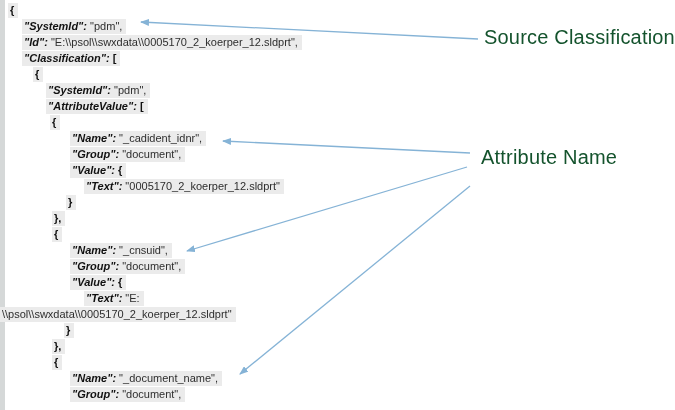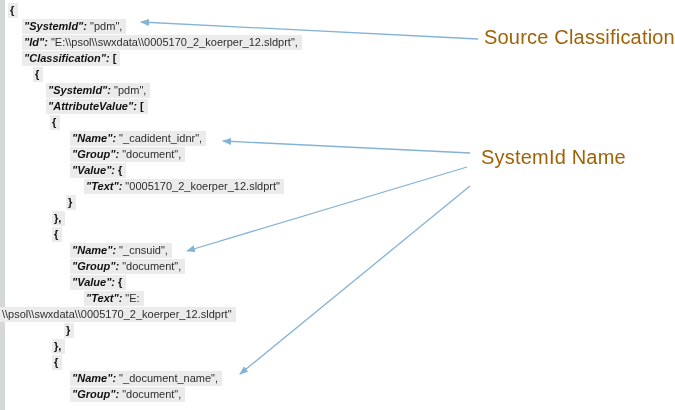--- a/index.html
+++ b/index.html
@@ -16,21 +16,21 @@
     font-family:"Liberation Sans",sans-serif;
     font-size:11px;line-height:16px;white-space:pre;color:#1f1f1f;
   }
   .code-line{height:16px;}
   .hl{background:#ebebeb;padding:1px 4px 2px 2px;}
   .k{font-weight:bold;font-style:italic;color:#111111;}
   .b{font-weight:bold;color:#111111;}
   .p{color:#2e2e2e;}
   .annotation-label{
     position:absolute;z-index:3;
-    font-size:20px;color:#a16207;letter-spacing:0.2px;white-space:nowrap;
+    font-size:20px;color:#14532d;letter-spacing:0.2px;white-space:nowrap;
   }
   .arrows-overlay{
     position:absolute;left:0;top:0;width:675px;height:410px;
     z-index:2;pointer-events:none;
   }
 </style>
 </head>
 <body>
 
 <div class="left-strip"></div>
@@ -44,13 +44,13 @@
     </marker>
   </defs>
 <line x1="478" y1="39" x2="141" y2="22" stroke="#85b3d6" stroke-width="1.3" marker-end="url(#ah)"></line>
     <line x1="470" y1="153" x2="223" y2="141" stroke="#85b3d6" stroke-width="1.3" marker-end="url(#ah)"></line>
     <line x1="467" y1="167" x2="187" y2="251" stroke="#85b3d6" stroke-width="1.3" marker-end="url(#ah)"></line>
     <line x1="470" y1="186" x2="240" y2="374" stroke="#85b3d6" stroke-width="1.3" marker-end="url(#ah)"></line>
   </svg>
 
 <div class="annotation-label" style="left:484px;top:26px;">Source Classification</div>
 
-<div class="annotation-label" style="left:481px;top:146px;">SystemId Name</div>
+<div class="annotation-label" style="left:481px;top:146px;">Attribute Name</div>
 
 </body></html>

